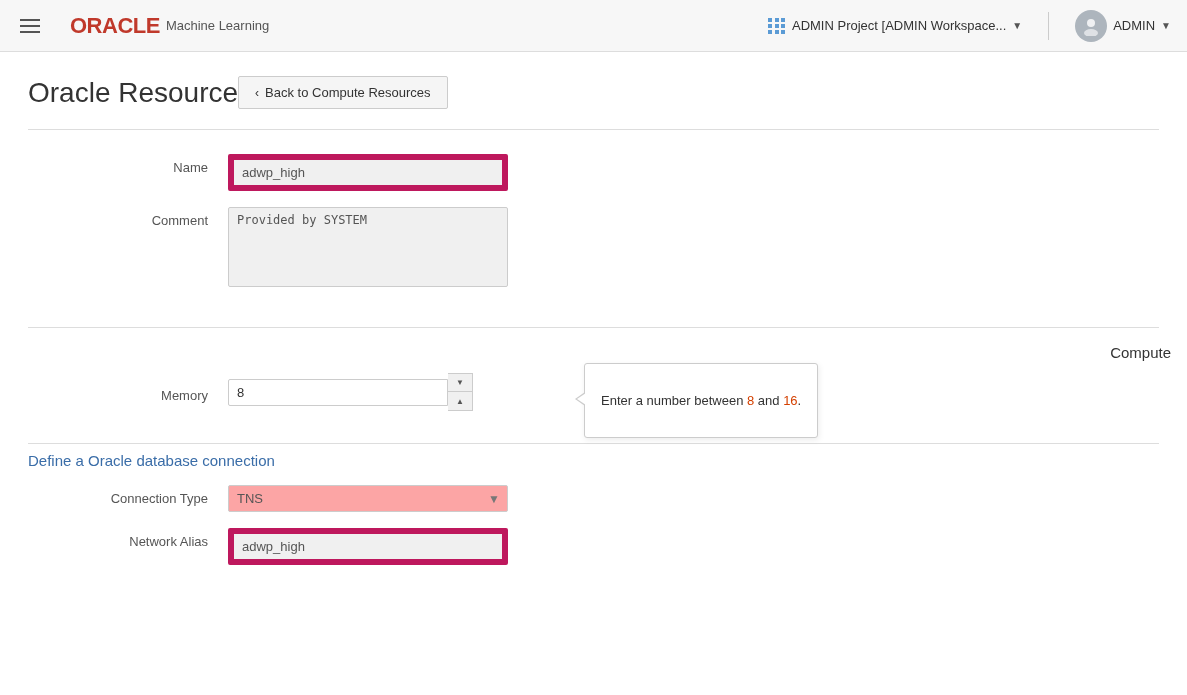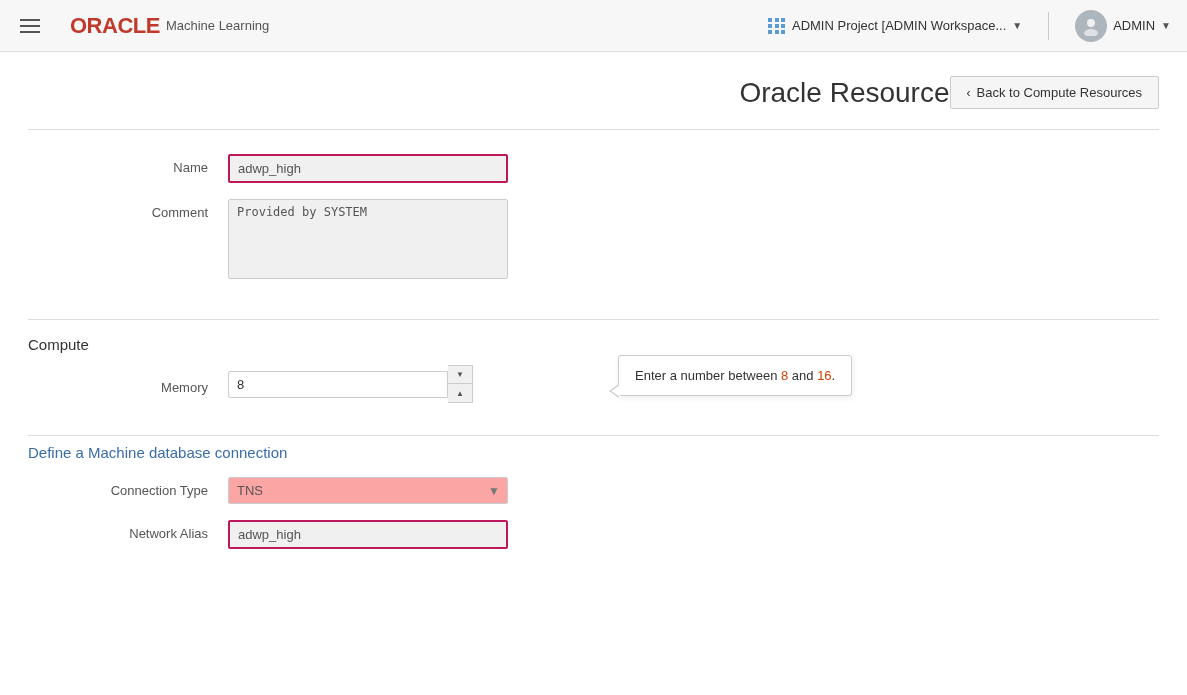--- a/index.html
+++ b/index.html
@@ -98,21 +98,21 @@
       align-items: center;
       justify-content: center;
       color: #fff;
       font-size: 14px;
     }
 
     
     .page-header {
       display: flex;
       align-items: center;
-      justify-content: flex-end;
+      justify-content: flex-start;
       padding: 24px 28px 20px 28px;
     }
     .page-title {
       font-size: 28px;
       font-weight: 300;
       color: #333;
     }
     .back-btn {
       display: flex;
       align-items: center;
@@ -150,21 +150,21 @@
       text-align: right;
       padding-right: 20px;
       padding-top: 6px;
       font-size: 13px;
       color: #555;
       flex-shrink: 0;
     }
     .form-input {
       width: 280px;
       padding: 5px 8px;
-      border: 2px solid #be185d;
+      border: 6px solid #be185d;
       background: #f0f0f0;
       font-size: 13px;
       color: #555;
       border-radius: 2px;
       outline: none;
     }
     .form-textarea {
       width: 280px;
       height: 80px;
       padding: 5px 8px;
@@ -175,21 +175,22 @@
       border-radius: 2px;
       resize: none;
       outline: none;
     }
 
     
     .section-label {
       font-size: 15px;
       color: #333;
       font-weight: 400;
-      padding: 16px 36px 4px 28px;
+      padding: 16px 16px 4px 28px;
+      text-align: right;
     }
 
     
     .compute-section {
       padding: 8px 28px 16px 28px;
     }
 
     
     .memory-row {
       display: flex;
@@ -237,25 +238,25 @@
       justify-content: center;
       font-size: 8px;
       color: #555;
       border-bottom: 1px solid #ccc;
     }
     .spinner-btn:last-child { border-bottom: none; }
 
     
     .tooltip-box {
       position: absolute;
-      left: 590px;
+      left: 556px;
       top: -10px;
       background: #fff;
       border: 1px solid #ccc;
-      padding: 12px 16px;
+      padding: 29px 16px;
       font-size: 13px;
       color: #333;
       border-radius: 3px;
       white-space: nowrap;
       box-shadow: 1px 2px 6px rgba(0,0,0,0.08);
       z-index: 10;
     }
     .tooltip-box::before {
       content: '';
       position: absolute;
@@ -390,21 +391,21 @@
     </div>
     <div class="tooltip-box">
       <span>Enter a number between </span><span class="tooltip-highlight">8</span><span> and </span><span class="tooltip-highlight">16</span><span>.</span>
     </div>
   </div>
 </div>
 
 <hr class="h-divider">
 
 <div class="db-section">
-  <div class="db-section-label">Define a Machine database connection</div>
+  <div class="db-section-label">Define a Oracle database connection</div>
 
   <div class="form-row">
     <label class="form-label">Connection Type</label>
     <div class="select-wrapper">
       <select class="form-select">
         <option>TNS</option>
         <option>JDBC</option>
         <option>ODBC</option>
       </select>
       <span class="select-arrow">▼</span>

